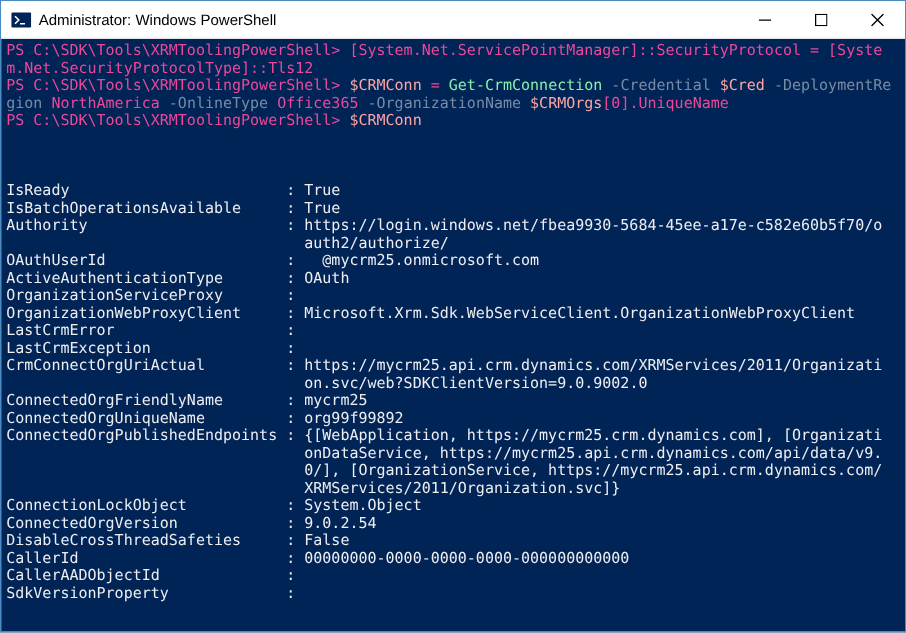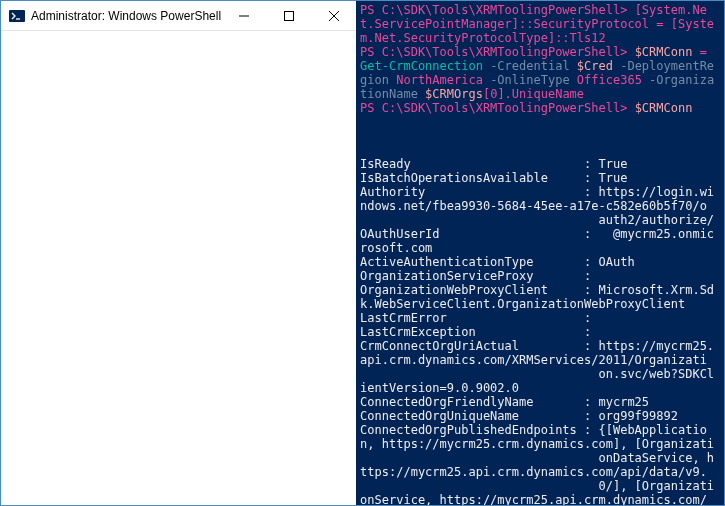--- a/index.html
+++ b/index.html
@@ -9,21 +9,21 @@
     width: 725px;
     height: 506px;
     overflow: hidden;
   }
   .window {
     width: 725px;
     height: 506px;
     background: #fff;
     border: 1px solid #4a8bc2;
     display: flex;
-    flex-direction: row;
+    flex-direction: column;
   }
   .titlebar {
     height: 30px;
     background: #fff;
     display: flex;
     align-items: center;
     position: relative;
     border-bottom: 1px solid #e5e5e5;
     flex-shrink: 0;
   }
@@ -63,21 +63,21 @@
     font-size: 12px;
     line-height: 14px;
     padding: 2px 4px;
     overflow: hidden;
     white-space: pre-wrap;
     word-break: break-all;
   }
   .c-white  { color: #ec4899; }
   .c-gray   { color: #778ba5; }
   .c-green  { color: #fca5a5; }
-  .c-cmd    { color: #14b8a6; }
+  .c-cmd    { color: #86efac; }
   .row { display: block; }
 </style>
 </head>
 <body>
 
 <div class="window">
   <div class="titlebar">
     <span class="icon">
       <svg width="16" height="16" viewBox="0 0 16 16">
         <rect x="0" y="2" width="16" height="12" rx="1" fill="#012456"></rect>

